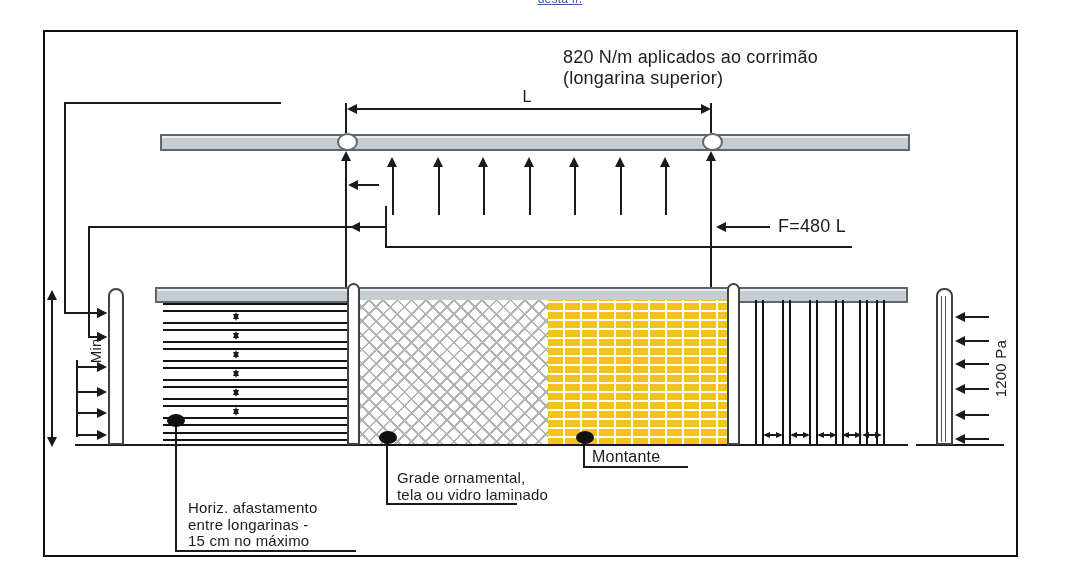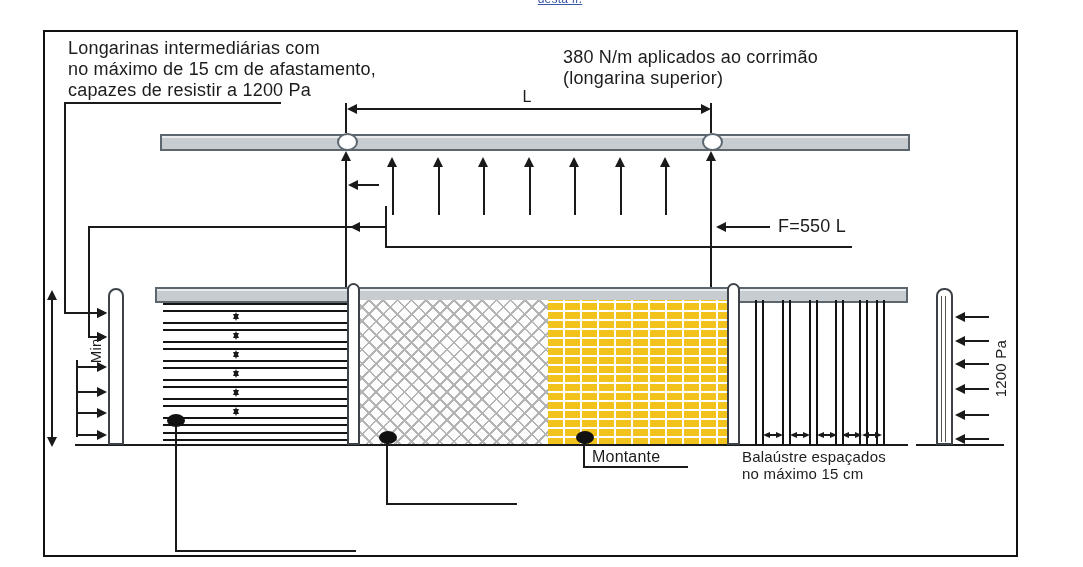--- a/index.html
+++ b/index.html
@@ -34,24 +34,21 @@
 </style>
 </head>
 <body>
 
 <div id="stage">
 
   <div class="label" style="left:505px;top:-7px;width:110px;text-align:center;font-size:12px;color:#3a57a8;text-decoration:underline;">desta fr.</div>
 
   <div class="abs" style="left:43px;top:30px;width:971px;height:523px;border:2px solid #111;"></div>
 
-  <div class="label" style="left:68px;top:38px;font-size:18px;">Longarinas intermediárias com
-no máximo de 15 cm de afastamento,
-capazes de resistir a 1200 Pa</div>
-  <div class="label" style="left:563px;top:47px;font-size:18px;">380 N/m aplicados ao corrimão
+  <div class="label" style="left:563px;top:47px;font-size:18px;">820 N/m aplicados ao corrimão
 (longarina superior)</div>
 
   <div class="vline" style="left:345px;top:103px;height:30px;"></div>
   <div class="vline" style="left:710px;top:103px;height:30px;"></div>
   <div class="hline" style="left:356px;top:108px;width:346px;"></div>
   <div class="ah ah-left" style="left:347px;top:104px;"></div>
   <div class="ah ah-right" style="left:701px;top:104px;"></div>
   <div class="label" style="left:512px;top:88px;width:30px;text-align:center;font-size:16px;">L</div>
 
   <div class="bar" style="left:160px;top:134px;width:746px;height:13px;"></div>
@@ -75,21 +72,21 @@
   <div class="ah ah-left" style="left:350px;top:222px;"></div>
   <div class="vline" style="left:88px;top:226px;height:110px;"></div>
   <div class="hline" style="left:88px;top:336px;width:9px;"></div>
   <div class="ah ah-right" style="left:97px;top:332px;"></div>
 
   <div class="vline" style="left:385px;top:206px;height:42px;"></div>
   <div class="hline" style="left:385px;top:246px;width:467px;"></div>
 
   <div class="ah ah-left" style="left:716px;top:222px;"></div>
   <div class="hline" style="left:726px;top:226px;width:44px;"></div>
-  <div class="label" style="left:778px;top:216px;font-size:18px;">F=550 L</div>
+  <div class="label" style="left:778px;top:216px;font-size:18px;">F=480 L</div>
 
   <div class="bar" style="left:155px;top:287px;width:749px;height:12px;"></div>
 
   <div class="lattice" style="left:360px;top:300px;width:188px;height:145px;"></div>
   <div class="brick" style="left:548px;top:300px;width:179px;height:145px;"></div>
 
   <div class="post" style="left:347px;top:283px;width:9px;height:158px;"></div>
   <div class="post" style="left:727px;top:283px;width:9px;height:158px;"></div>
 
   <div class="post" style="left:108px;top:288px;width:12px;height:153px;"></div>
@@ -109,30 +106,33 @@
   <div class="hline" style="left:916px;top:444px;width:88px;"></div>
 
   <div class="label rotccw" style="left:964px;top:360px;width:74px;text-align:center;font-size:15px;">1200 Pa</div>
 
   <div class="dot" style="left:167px;top:414px;"></div>
   <div class="dot" style="left:379px;top:431px;"></div>
   <div class="dot" style="left:576px;top:431px;"></div>
 
   <div class="vline" style="left:175px;top:426px;height:126px;"></div>
   <div class="hline" style="left:175px;top:550px;width:181px;"></div>
+  <div class="label" style="left:188px;top:500px;font-size:15px;line-height:16.5px;">Horiz. afastamento
+entre longarinas -
+15 cm no máximo</div>
 
   <div class="vline" style="left:386px;top:443px;height:61px;"></div>
   <div class="hline" style="left:386px;top:503px;width:131px;"></div>
+  <div class="label" style="left:397px;top:470px;font-size:15px;line-height:16.5px;">Grade ornamental,
+tela ou vidro laminado</div>
 
   <div class="vline" style="left:583px;top:443px;height:24px;"></div>
   <div class="hline" style="left:583px;top:466px;width:105px;"></div>
   <div class="label" style="left:592px;top:448px;font-size:16px;">Montante</div>
 
-  <div class="label" style="left:742px;top:449px;font-size:15px;line-height:16.5px;">Balaústre espaçados
-no máximo 15 cm</div>
 <div class="vline" style="left: 392px; top: 167px; height: 48px;"></div>
     <div class="ah ah-up" style="left: 387px; top: 157px;"></div>
     <div class="vline" style="left: 438px; top: 167px; height: 48px;"></div>
     <div class="ah ah-up" style="left: 433px; top: 157px;"></div>
     <div class="vline" style="left: 483px; top: 167px; height: 48px;"></div>
     <div class="ah ah-up" style="left: 478px; top: 157px;"></div>
     <div class="vline" style="left: 529px; top: 167px; height: 48px;"></div>
     <div class="ah ah-up" style="left: 524px; top: 157px;"></div>
     <div class="vline" style="left: 574px; top: 167px; height: 48px;"></div>
     <div class="ah ah-up" style="left: 569px; top: 157px;"></div>

